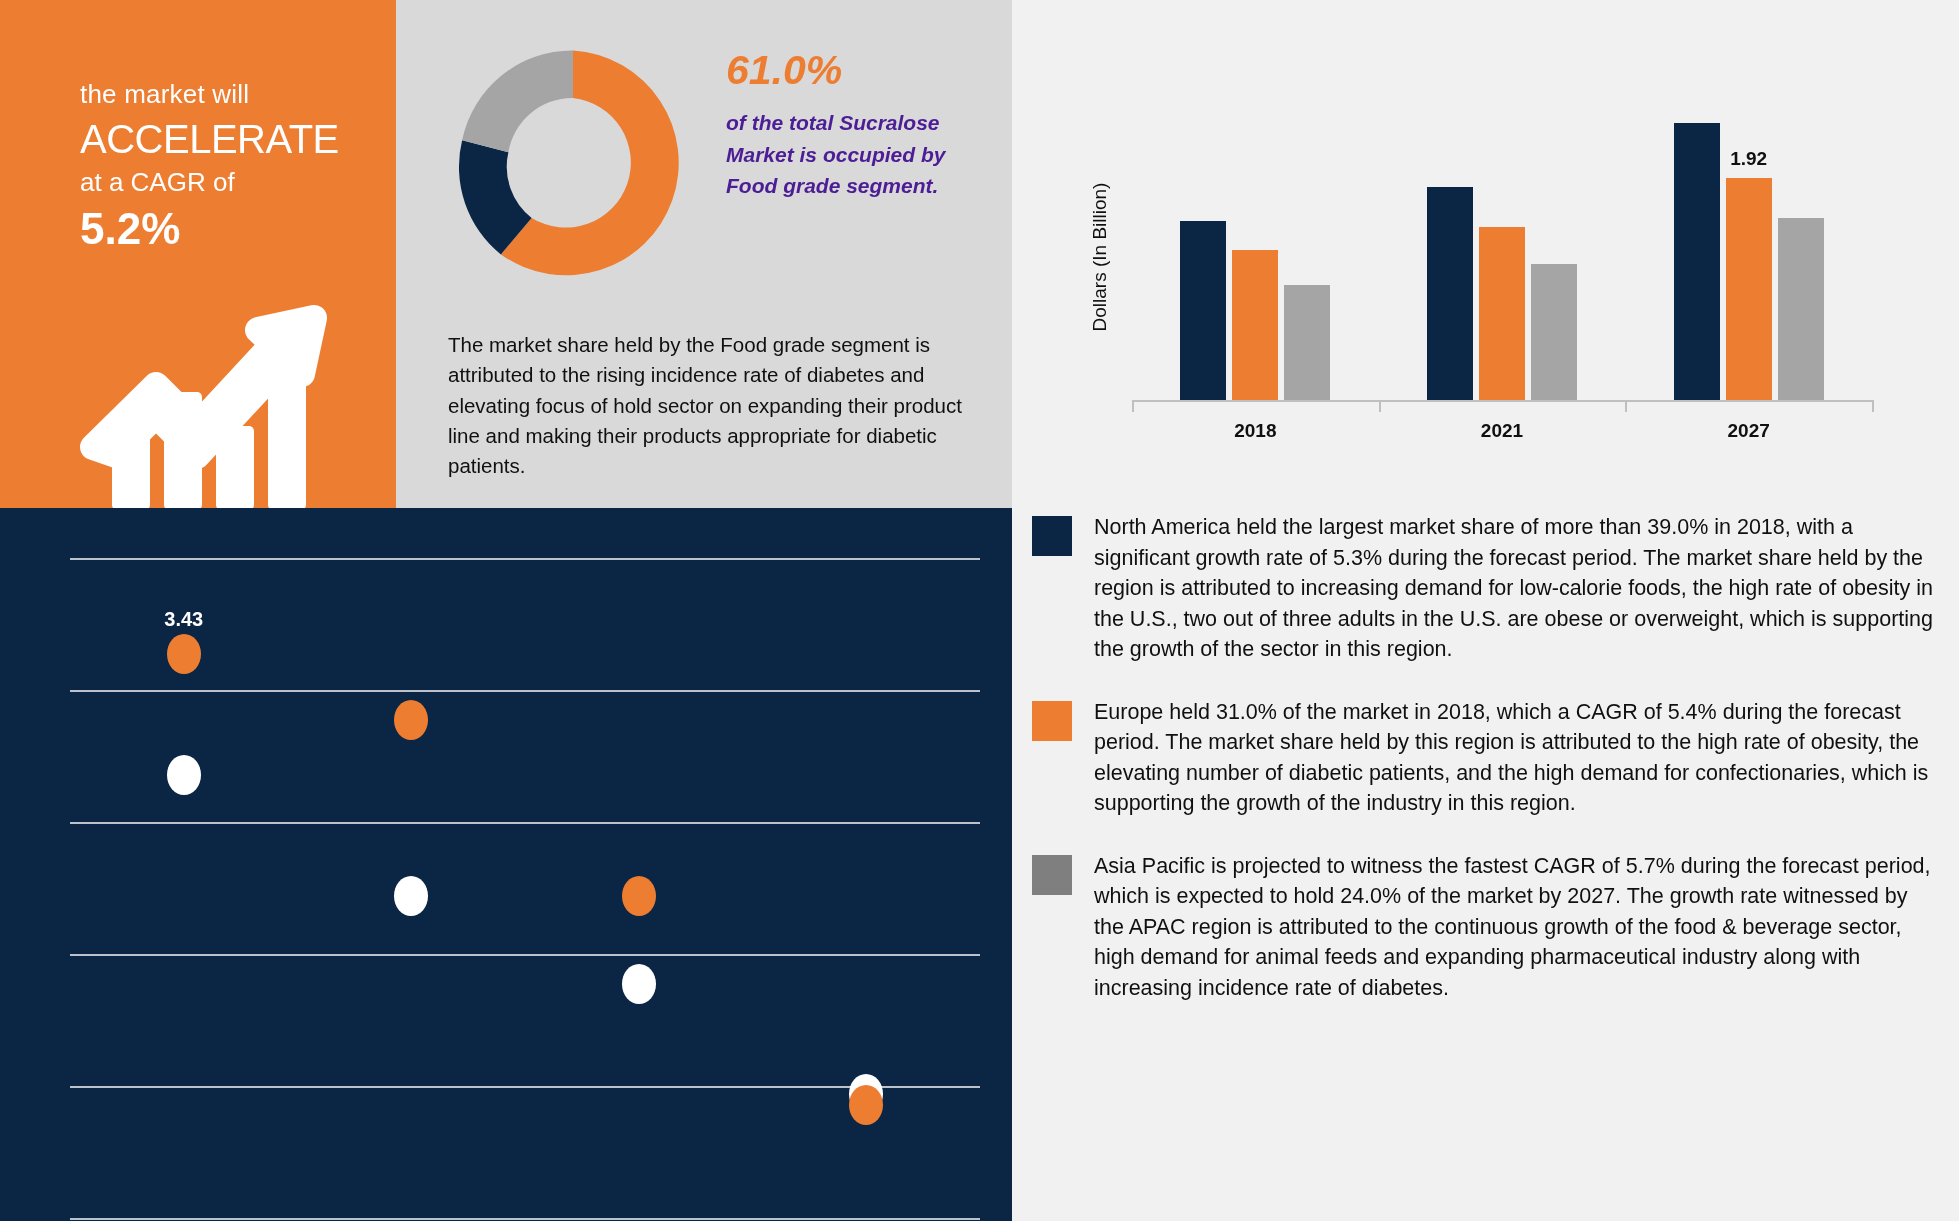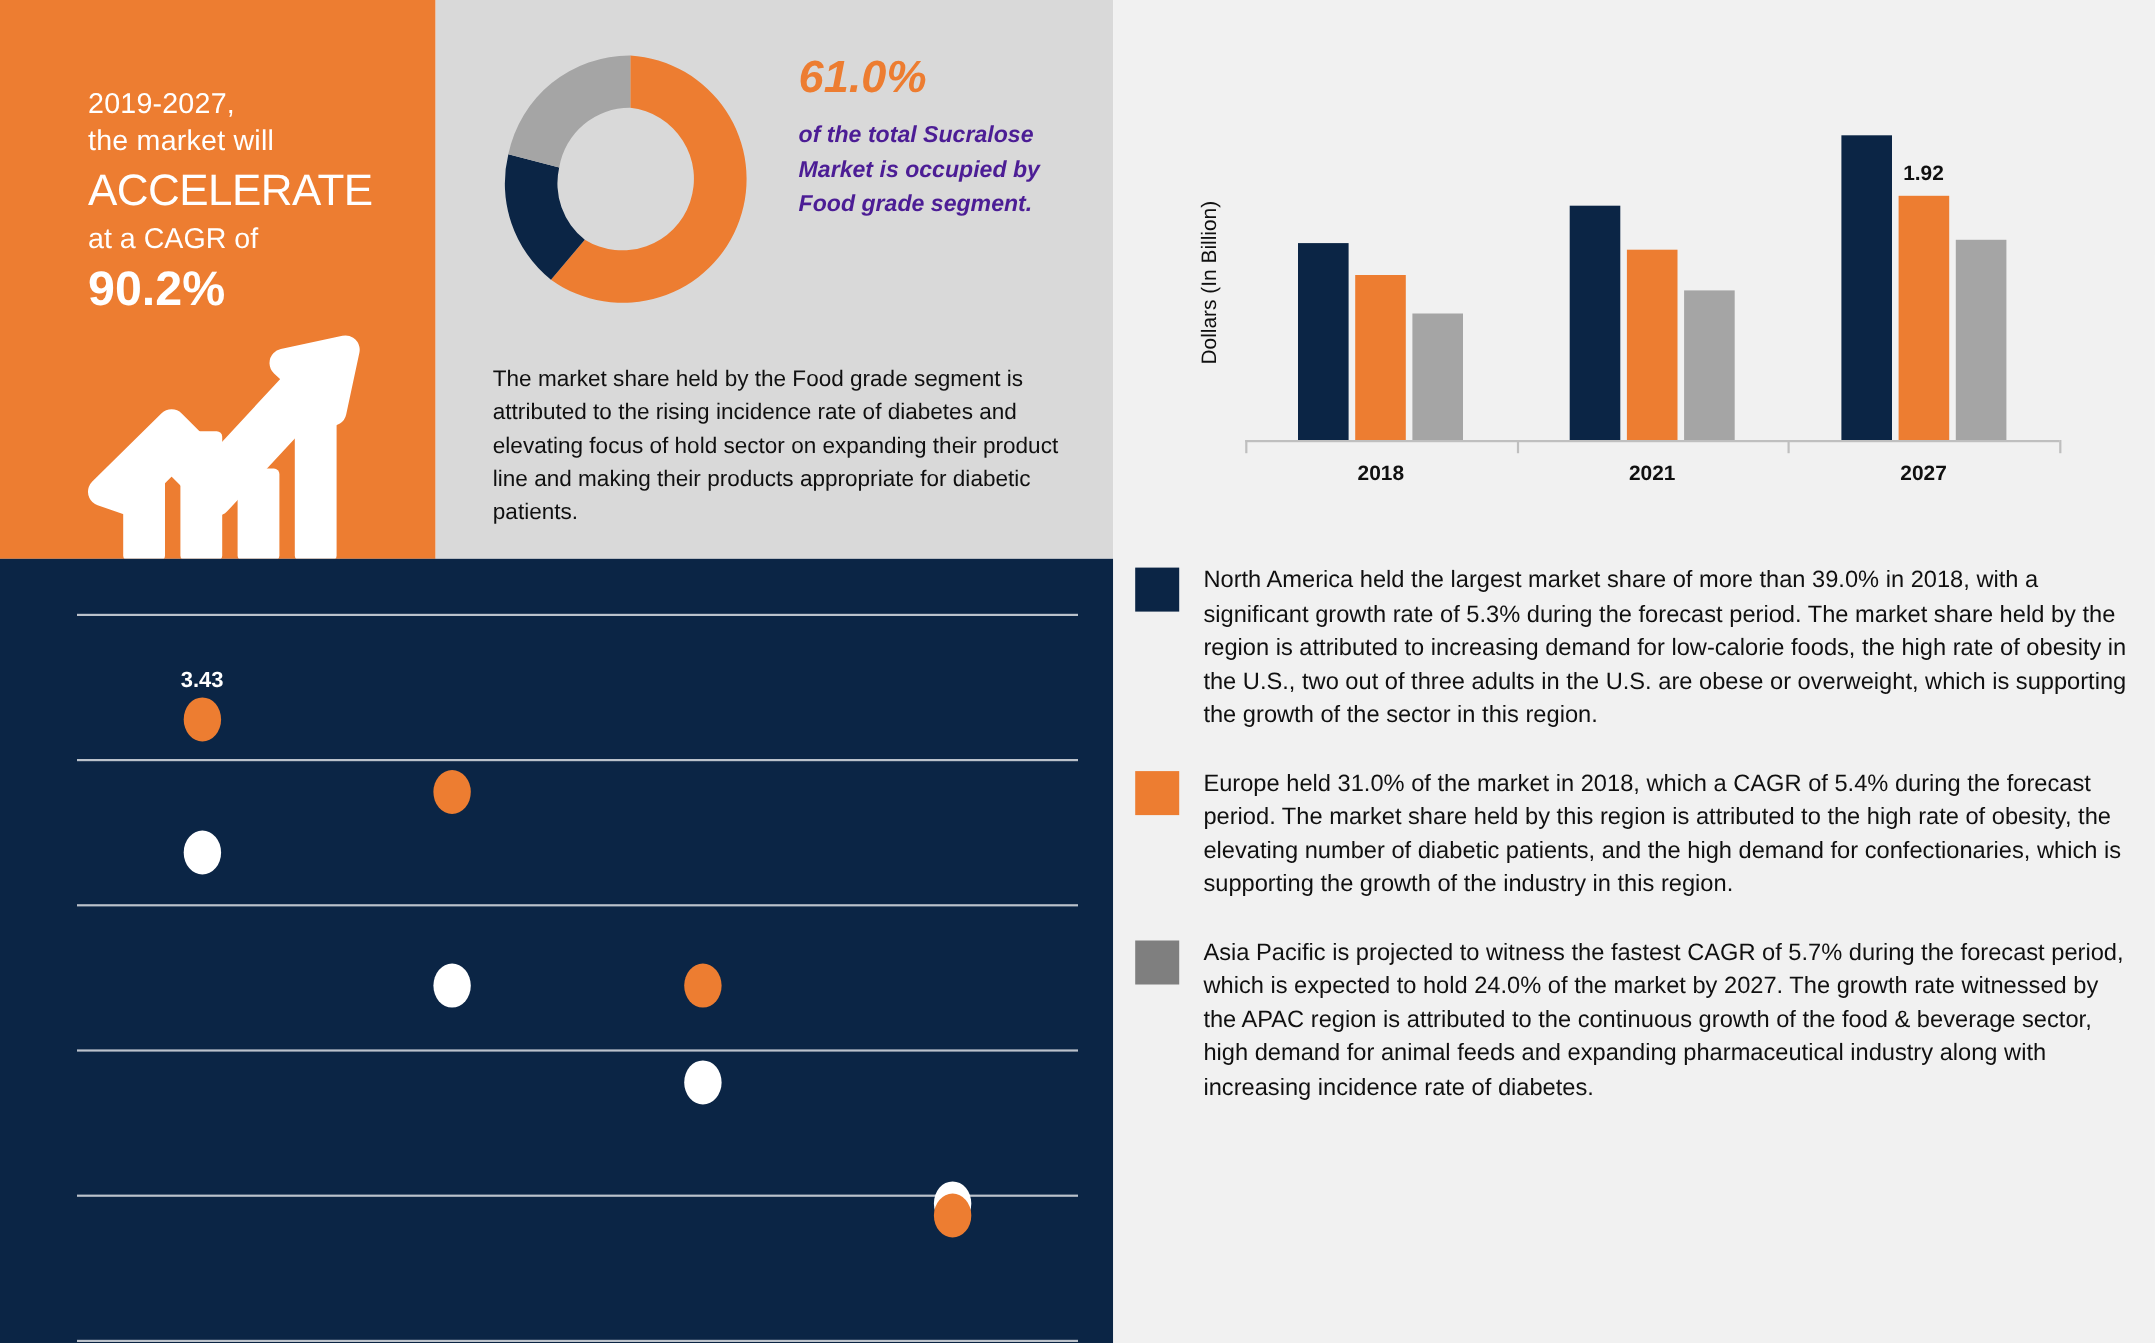--- a/index.html
+++ b/index.html
@@ -90,25 +90,24 @@
   .region-swatch { width: 40px; height: 40px; flex: none; margin-top: 4px; }
   .region-text { font-size: 21.5px; line-height: 1.42; color: #101010; }
 </style>
 </head>
 <body>
 
 <div class="page">
 
   <section class="cagr-panel">
     <div class="cagr-text">
-      <div class="cagr-line1">2019-2027,</div>
       <div class="cagr-line1">the market will</div>
       <div class="cagr-big">ACCELERATE</div>
       <div class="cagr-line3">at a CAGR of</div>
-      <div class="cagr-pct">90.2%</div>
+      <div class="cagr-pct">5.2%</div>
     </div>
     <svg class="growth-icon" viewBox="0 0 280 270">
       <rect x="52" y="190" width="38" height="80" rx="5" fill="#ffffff"></rect>
       <rect x="104" y="152" width="38" height="118" rx="5" fill="#ffffff"></rect>
       <rect x="156" y="186" width="38" height="84" rx="5" fill="#ffffff"></rect>
       <rect x="208" y="118" width="38" height="152" rx="5" fill="#ffffff"></rect>
       <path d="M33 207 L96 145 L137 186 L213 104 L198 90 L254 78 L242 134 L227 119 L137 216 L96 175 L56 215 Z" fill="#ffffff" stroke="#ffffff" stroke-width="26" stroke-linejoin="round" stroke-linecap="round"></path>
     </svg>
   </section>
 

